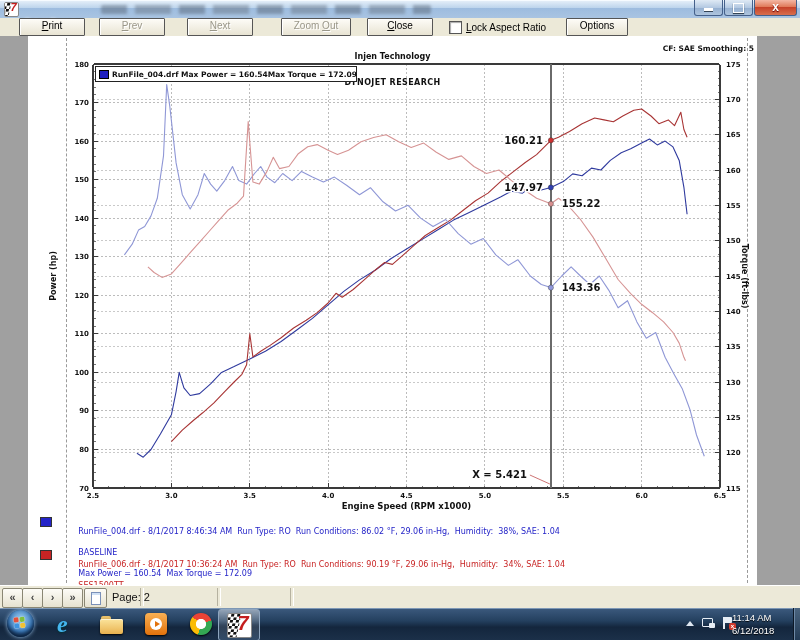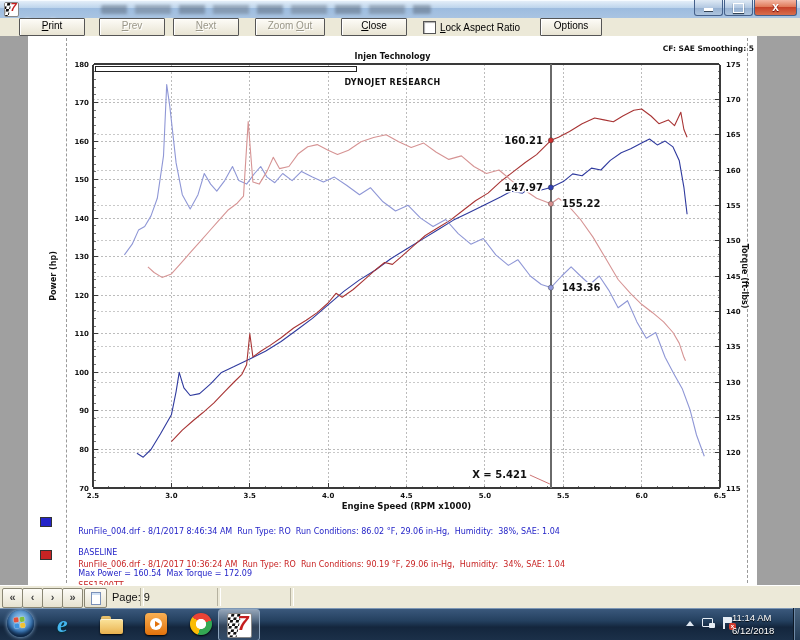--- a/index.html
+++ b/index.html
@@ -21,22 +21,22 @@
   .glyph-x{font-size:12px;line-height:14px;text-shadow:0 1px 1px #600;}
   
   .toolbar{position:absolute;left:0;top:18px;width:800px;height:18px;background:#ece9d8;border-bottom:1px solid #b8b4a2;
     display:flex;align-items:center;padding-left:16px;}
   .tb-btn{height:16px;margin-top:0;border:1px solid #555;border-radius:1px;background:linear-gradient(#fdfcf7,#e8e4d3);
     font-size:10px;color:#000;text-align:center;line-height:14px;padding:0 4px;box-shadow:inset 1px 1px 0 #fff;}
   .tb-btn.disabled{color:#9a9789;text-shadow:1px 1px 0 #fff;}
   .u{text-decoration:underline;}
   .tb-print{width:56px;margin-left:3px;}
   .tb-prev{width:56px;margin-left:14px;}
-  .tb-next{width:56px;margin-left:8px;}
-  .tb-zoomout{width:60px;margin-left:16px;}
+  .tb-next{width:56px;margin-left:22px;}
+  .tb-zoomout{width:60px;margin-left:28px;}
   .tb-close{width:56px;margin-left:16px;}
   .chk-wrap{display:flex;align-items:center;margin-left:16px;font-size:10px;color:#000;}
   .chk{width:11px;height:11px;background:#fff;border:1px solid #555;box-shadow:inset 1px 1px 1px #aaa;margin-right:4px;}
   .tb-options{width:52px;margin-left:20px;}
   
   .preview{position:absolute;left:0;top:36px;width:800px;height:549px;background:#a0a0a0;}
   .page{position:absolute;left:28px;top:0;width:729px;height:549px;background:#fff;}
   .mguide{position:absolute;top:2px;height:545px;width:0;border-left:1px dashed #9a9a9a;}
   .chart-font{font-family:"DejaVu Sans",sans-serif;}
   .hdr1{position:absolute;left:28px;top:6px;width:729px;text-align:center;font-size:8px;font-weight:bold;color:#111;letter-spacing:.4px;margin-top:36px;}
@@ -383,20 +383,25 @@
           <circle cx="550.86675" cy="167.77866666666665" r="2.6" fill="#d98f8f" stroke="#333" stroke-width="0.4"></circle>
           <text x="561.86675" y="171.27866666666665" text-anchor="start" fill="#111" stroke="#fff" stroke-width="3" paint-order="stroke">155.22</text>
           <circle cx="550.86675" cy="251.58933333333323" r="2.6" fill="#9098dd" stroke="#333" stroke-width="0.4"></circle>
           <text x="561.86675" y="255.08933333333323" text-anchor="start" fill="#111" stroke="#fff" stroke-width="3" paint-order="stroke">143.36</text>
         </g>
         <text x="526.86675" y="442" text-anchor="end" font-family="DejaVu Sans, sans-serif" font-size="10" font-weight="bold" fill="#111" stroke="#fff" stroke-width="3" paint-order="stroke">X = 5.421</text>
         <line x1="529.86675" y1="439" x2="549.86675" y2="448" stroke="#c05050" stroke-width="0.8"></line>
       </svg>
 
     <div class="legend chart-font">
+      <div class="legend-row">
+        <span class="legend-sw" style="background: rgb(32, 32, 192);"></span>
+        <span class="legend-left">RunFile_004.drf Max Power = 160.54</span>
+        <span>Max Torque = 172.09</span>
+      </div>
     </div>
 
     <div class="info chart-font" style="top:480px;">
       <span class="info-sw" style="background: rgb(36, 36, 200);"></span>
       <span style="color:#2424c8;">
         <span>RunFile_004.drf - 8/1/2017 8:46:34 AM  Run Type: RO  Run Conditions: 86.02 °F, 29.06 in-Hg,  Humidity:  38%, SAE: 1.04</span><br>
         <span>BASELINE</span><br>
         <span>Max Power = 160.54  Max Torque = 172.09</span>
       </span>
     </div>
@@ -411,21 +416,21 @@
   </div>
 
   <div class="statusbar">
     <span class="nav-btn" style="left:2px;">«</span>
     <span class="nav-btn" style="left:22px;">‹</span>
     <span class="nav-btn" style="left:42px;">›</span>
     <span class="nav-btn" style="left:62px;">»</span>
     <span class="page-ico-btn">
         <i class="page-ico"></i>
       </span>
-    <span class="sb-text">Page: 9</span>
+    <span class="sb-text">Page: 2</span>
     <span class="sb-div" style="left:140px;"></span>
     <span class="sb-div" style="left:217px;"></span>
     <span class="sb-div" style="left:290px;"></span>
   </div>
 
   <div class="taskbar">
     <span class="orb">
       <span class="orb-flag">
           <i class="of1"></i>
           <i class="of2"></i>

